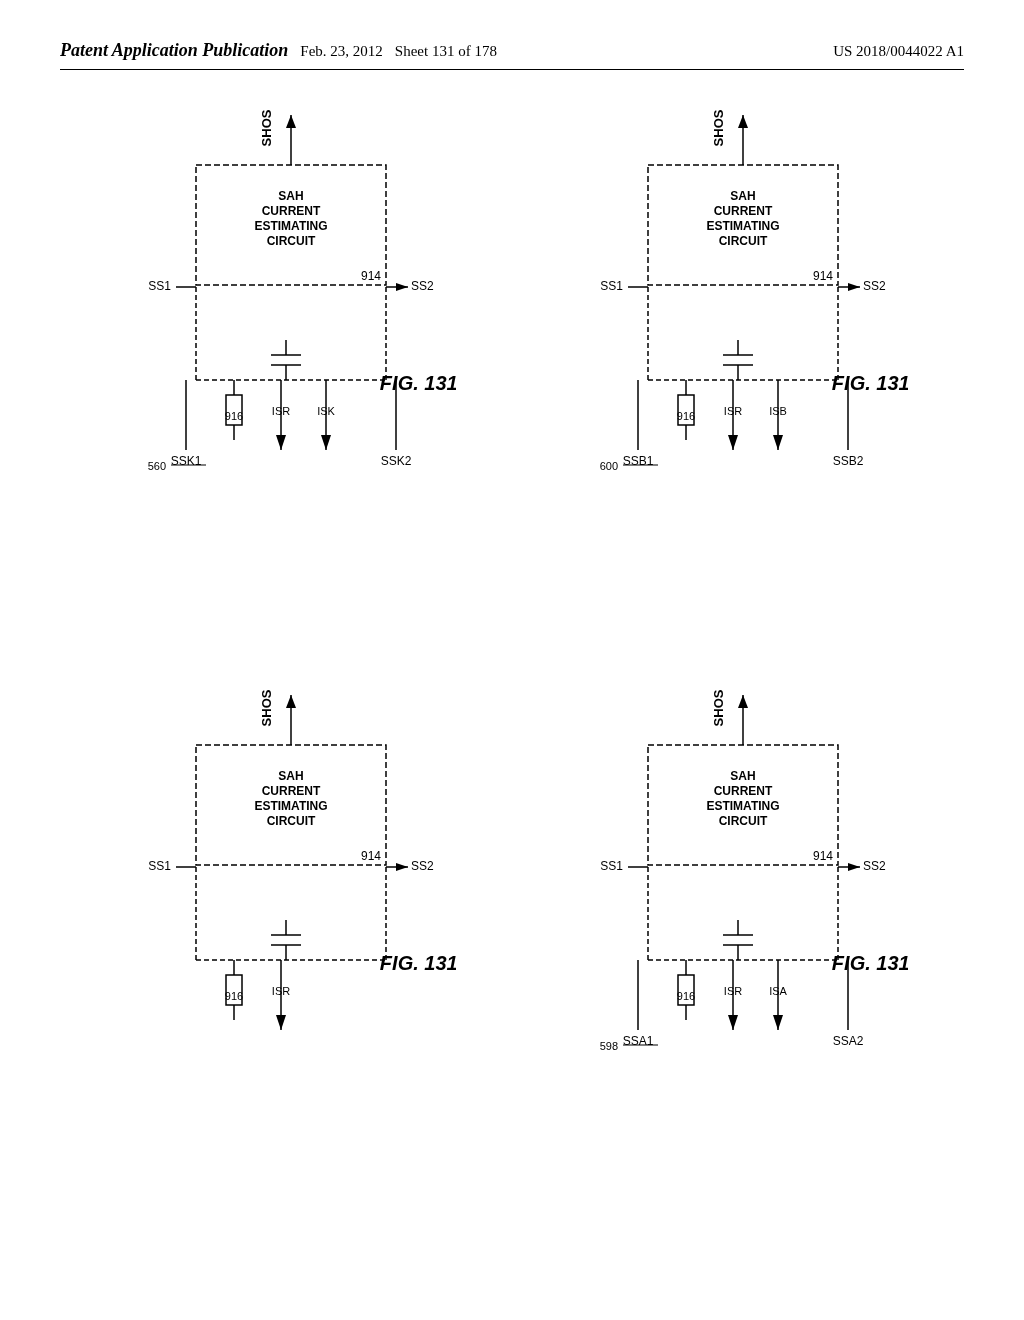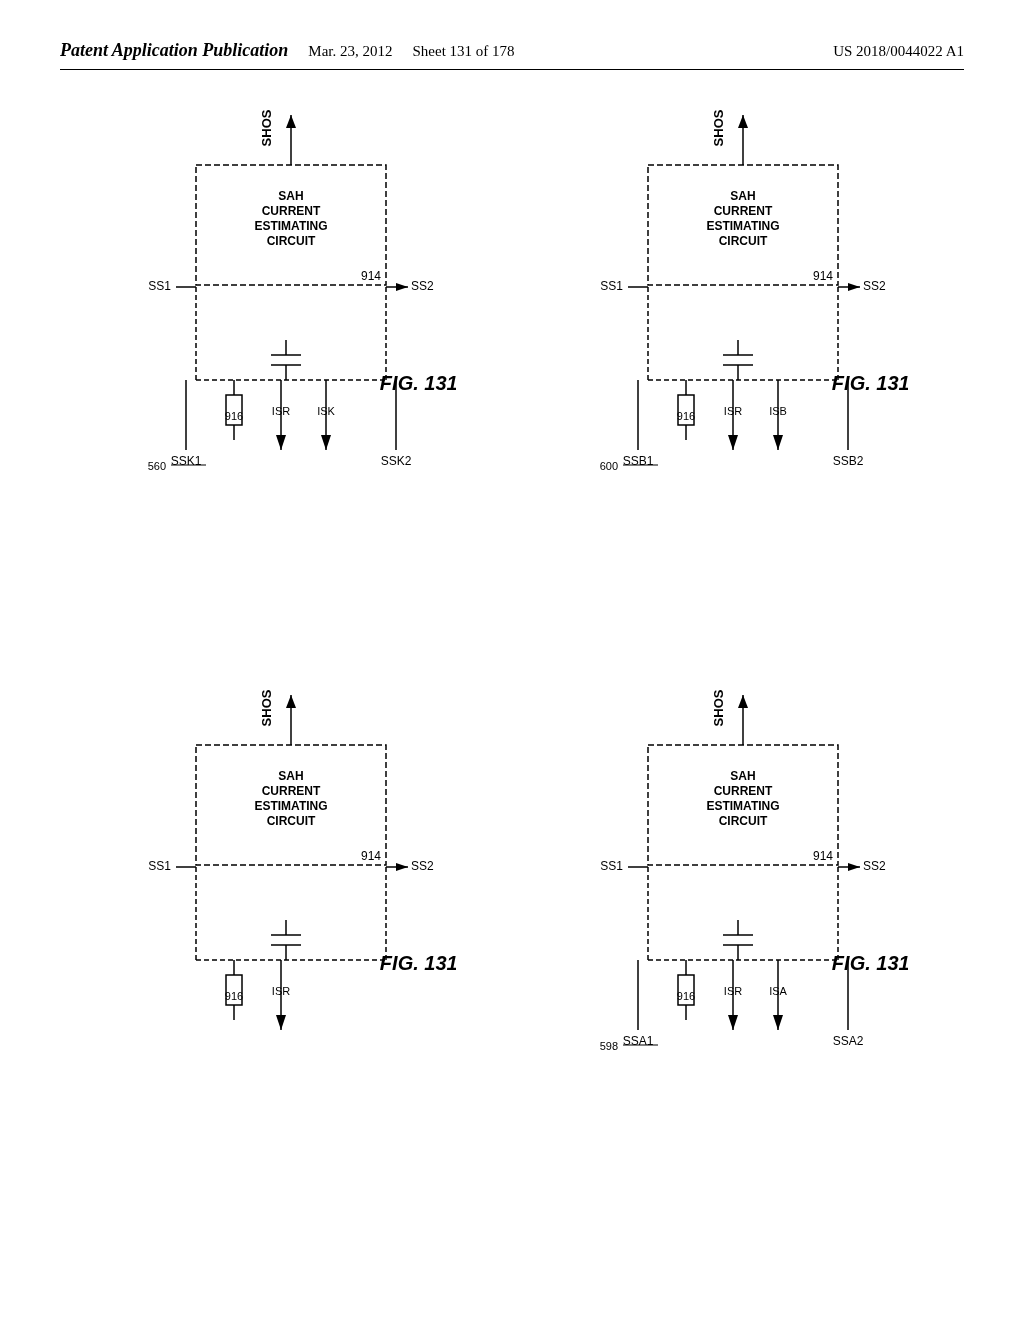--- a/index.html
+++ b/index.html
@@ -12,21 +12,21 @@
     }
     .page {
       width: 1024px;
       height: 1320px;
       padding: 40px 60px;
       position: relative;
     }
     .header {
       display: flex;
       align-items: baseline;
-      gap: 20px;
+      gap: 12px;
       margin-bottom: 30px;
       border-bottom: 1px solid #000;
       padding-bottom: 8px;
     }
     .header-title {
       font-size: 18px;
       font-weight: bold;
       font-style: italic;
     }
     .header-date {
@@ -58,21 +58,21 @@
       width: 340px;
       height: 420px;
     }
   </style>
 </head>
 <body>
 
 <div class="page">
   <div class="header">
     <span class="header-title">Patent Application Publication</span>
-    <span class="header-date">Mar. 23, 2012</span>
+    <span class="header-date">Feb. 23, 2012</span>
     <span class="header-sheet">Sheet 131 of 178</span>
     <span class="header-patent">US 2018/0044022 A1</span>
   </div>
 
   <div class="diagrams-grid">
 
     <div class="diagram-cell">
       <svg class="circuit" viewBox="0 0 340 420">
 
         <text x="155" y="18" font-size="13" font-family="Arial" font-weight="bold" text-anchor="middle" transform="rotate(-90,155,18)">SHOS</text>

